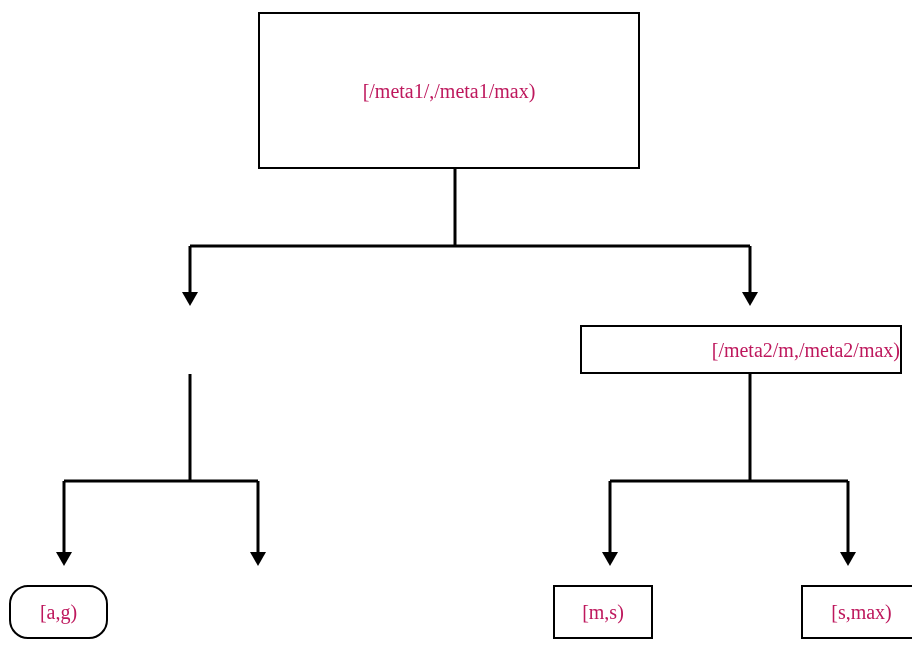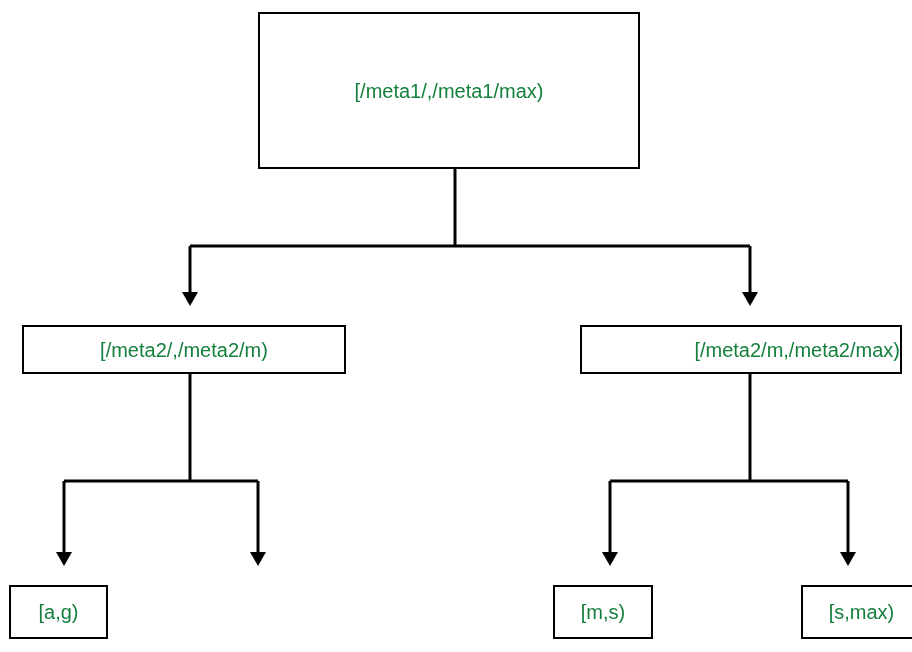--- a/index.html
+++ b/index.html
@@ -31,24 +31,24 @@
   .node {
     position: absolute;
     box-sizing: border-box;
     background: #ffffff;
     border: 2px solid #000000;
     display: flex;
     align-items: center;
     justify-content: center;
   }
   .node-label {
-    font-family: Liberation Sans, sans-serif;
+    font-family: Liberation Serif, serif;
     font-size: 20px;
     line-height: 20px;
-    color: #15803d;
+    color: #be185d;
     white-space: pre;
     letter-spacing: 0;
   }
   
   #node-root {
     left: 258px;
     top: 12px;
     width: 382px;
     height: 157px;
   }
@@ -65,20 +65,21 @@
     width: 322px;
     height: 49px;
     justify-content: flex-end;
   }
   
   #node-leaf-ag {
     left: 9px;
     top: 585px;
     width: 99px;
     height: 54px;
+    border-radius: 19px;
   }
   #node-leaf-gm {
     left: 204px;
     top: 585px;
     width: 100px;
     height: 54px;
   }
   #node-leaf-ms {
     left: 553px;
     top: 585px;
@@ -125,23 +126,20 @@
       <path d="M 848 481 L 848 552" stroke="#000000" stroke-width="3" fill="none"></path>
       <polygon points="602,552 618,552 610,566" fill="#000000"></polygon>
       <polygon points="840,552 856,552 848,566" fill="#000000"></polygon>
     </g>
   </svg>
 
   <div class="node" id="node-root">
     <span class="node-label">[/meta1/,/meta1/max)</span>
   </div>
 
-  <div class="node" id="node-l2-left">
-    <span class="node-label">[/meta2/,/meta2/m)</span>
-  </div>
 
   <div class="node" id="node-l2-right">
     <span class="node-label">[/meta2/m,/meta2/max)</span>
   </div>
 
   <div class="node" id="node-leaf-ag">
     <span class="node-label">[a,g)</span>
   </div>
 
 

